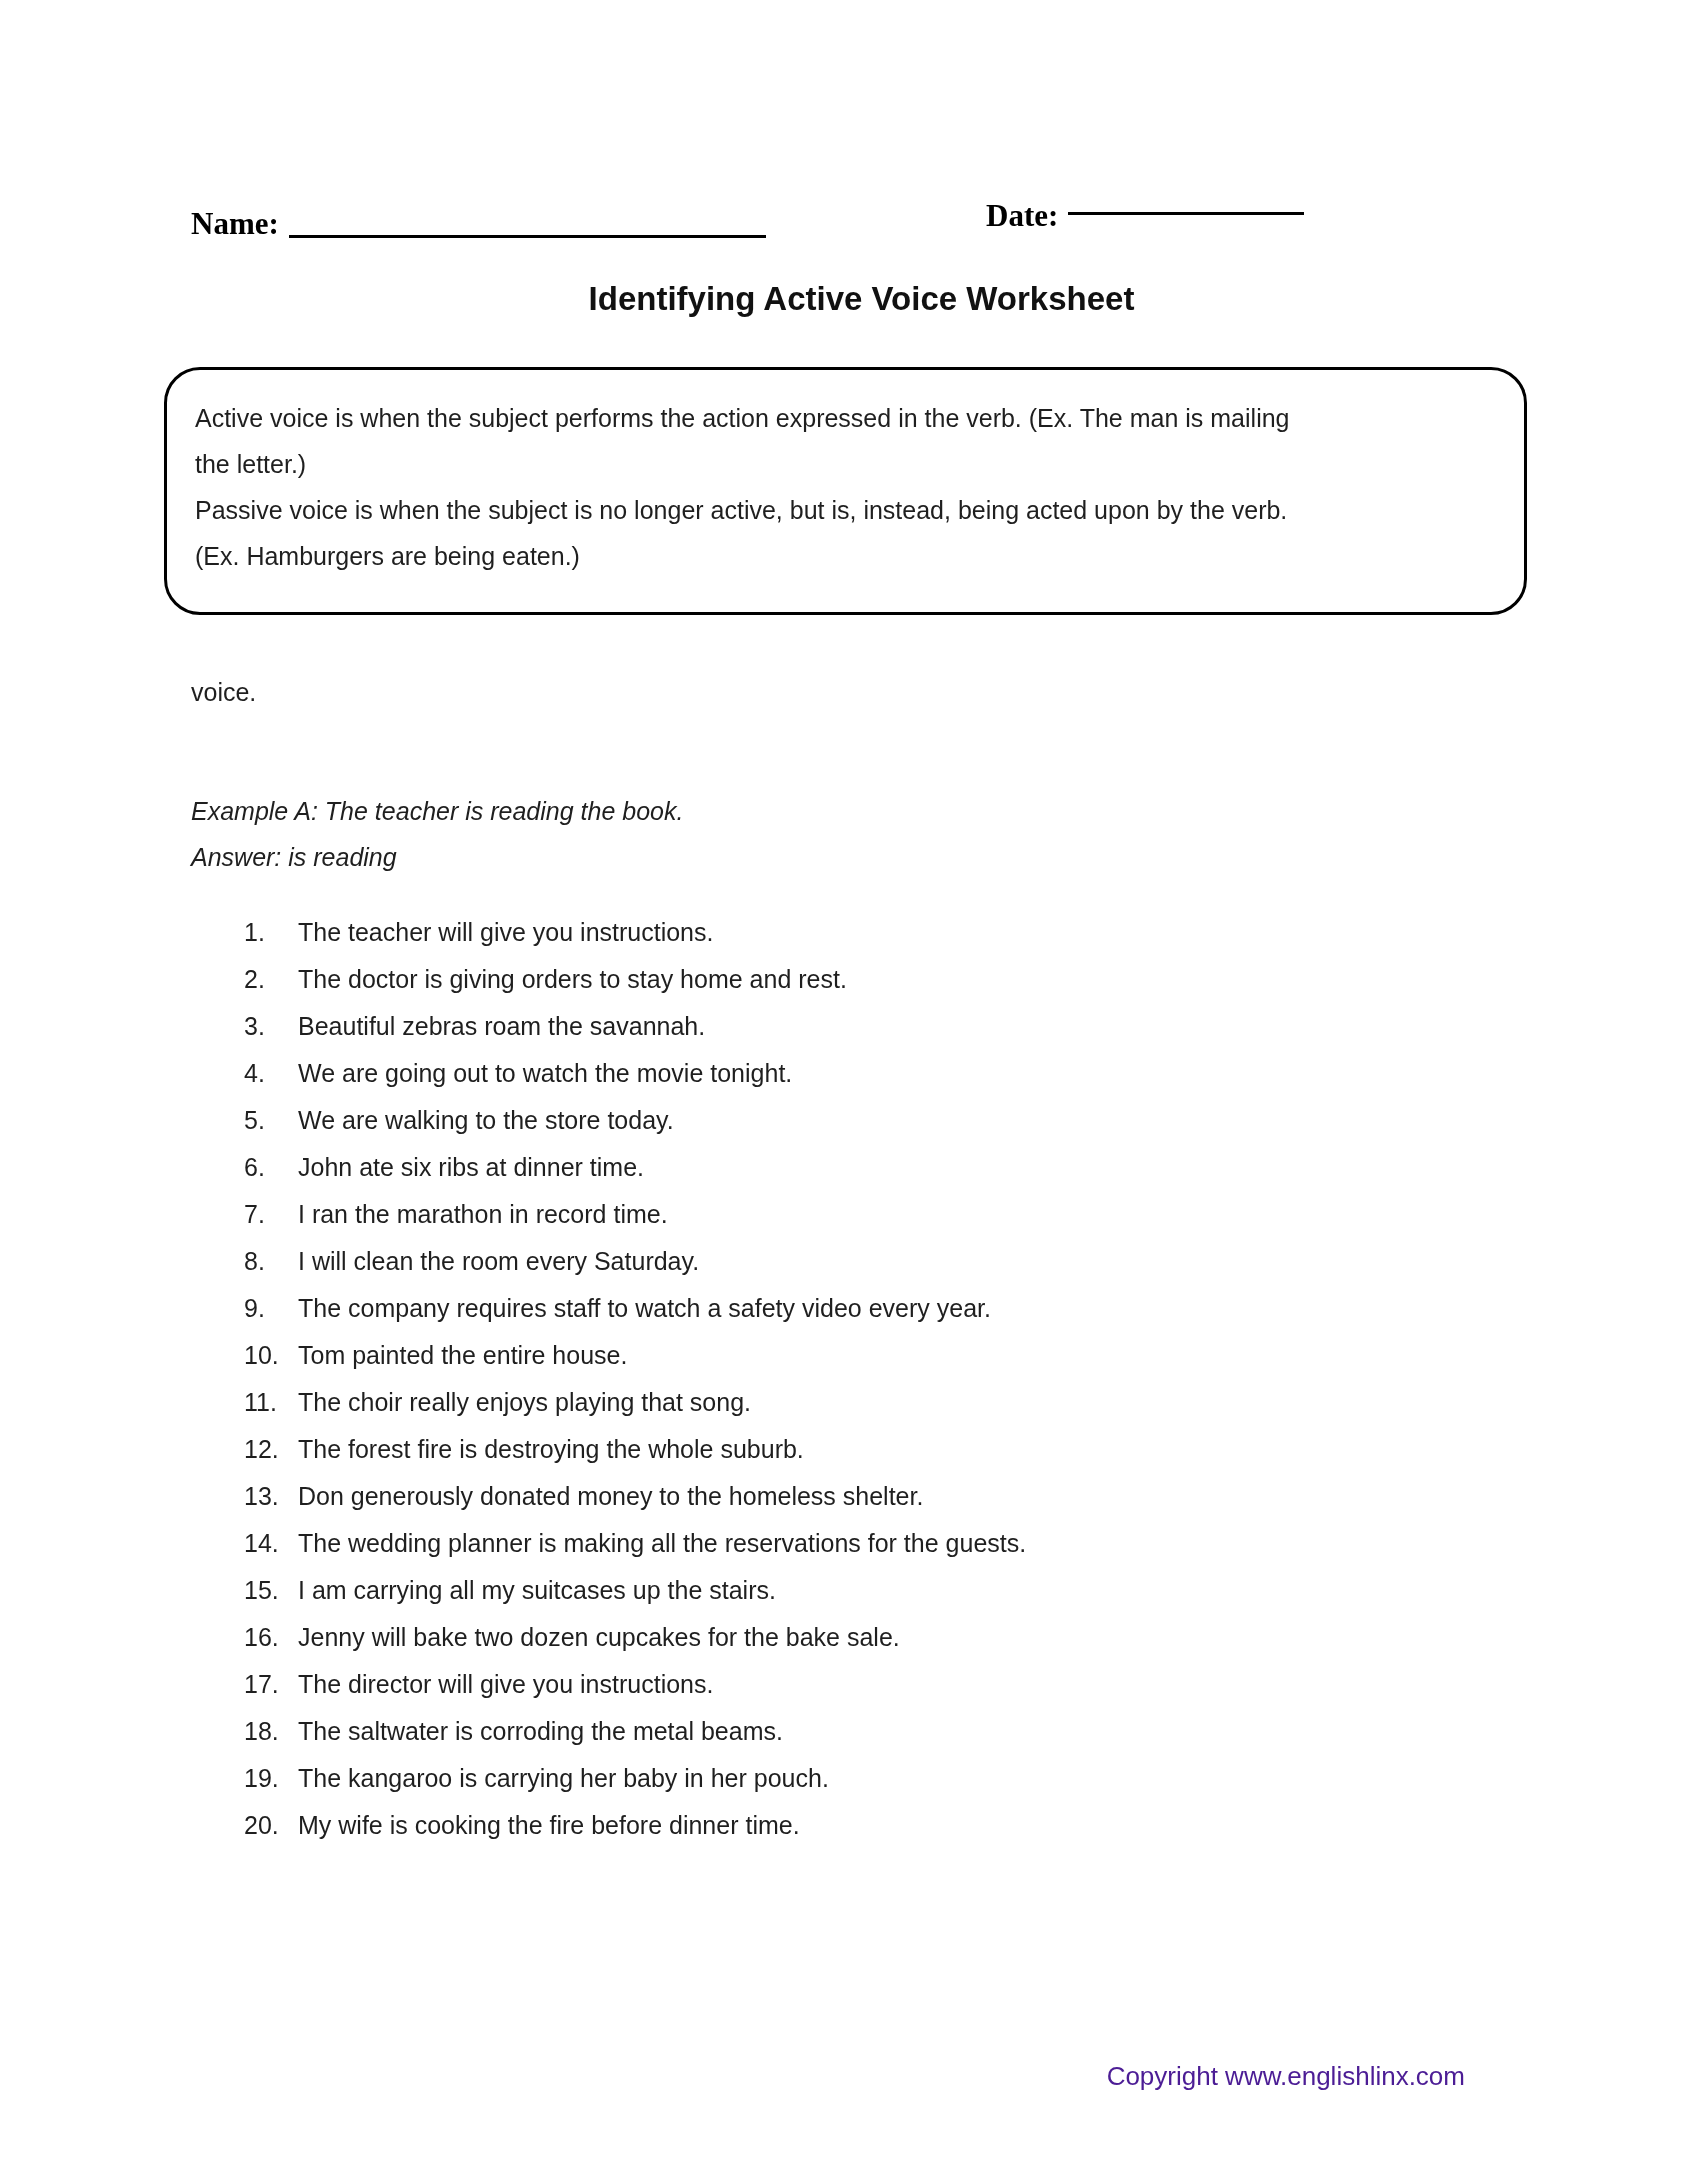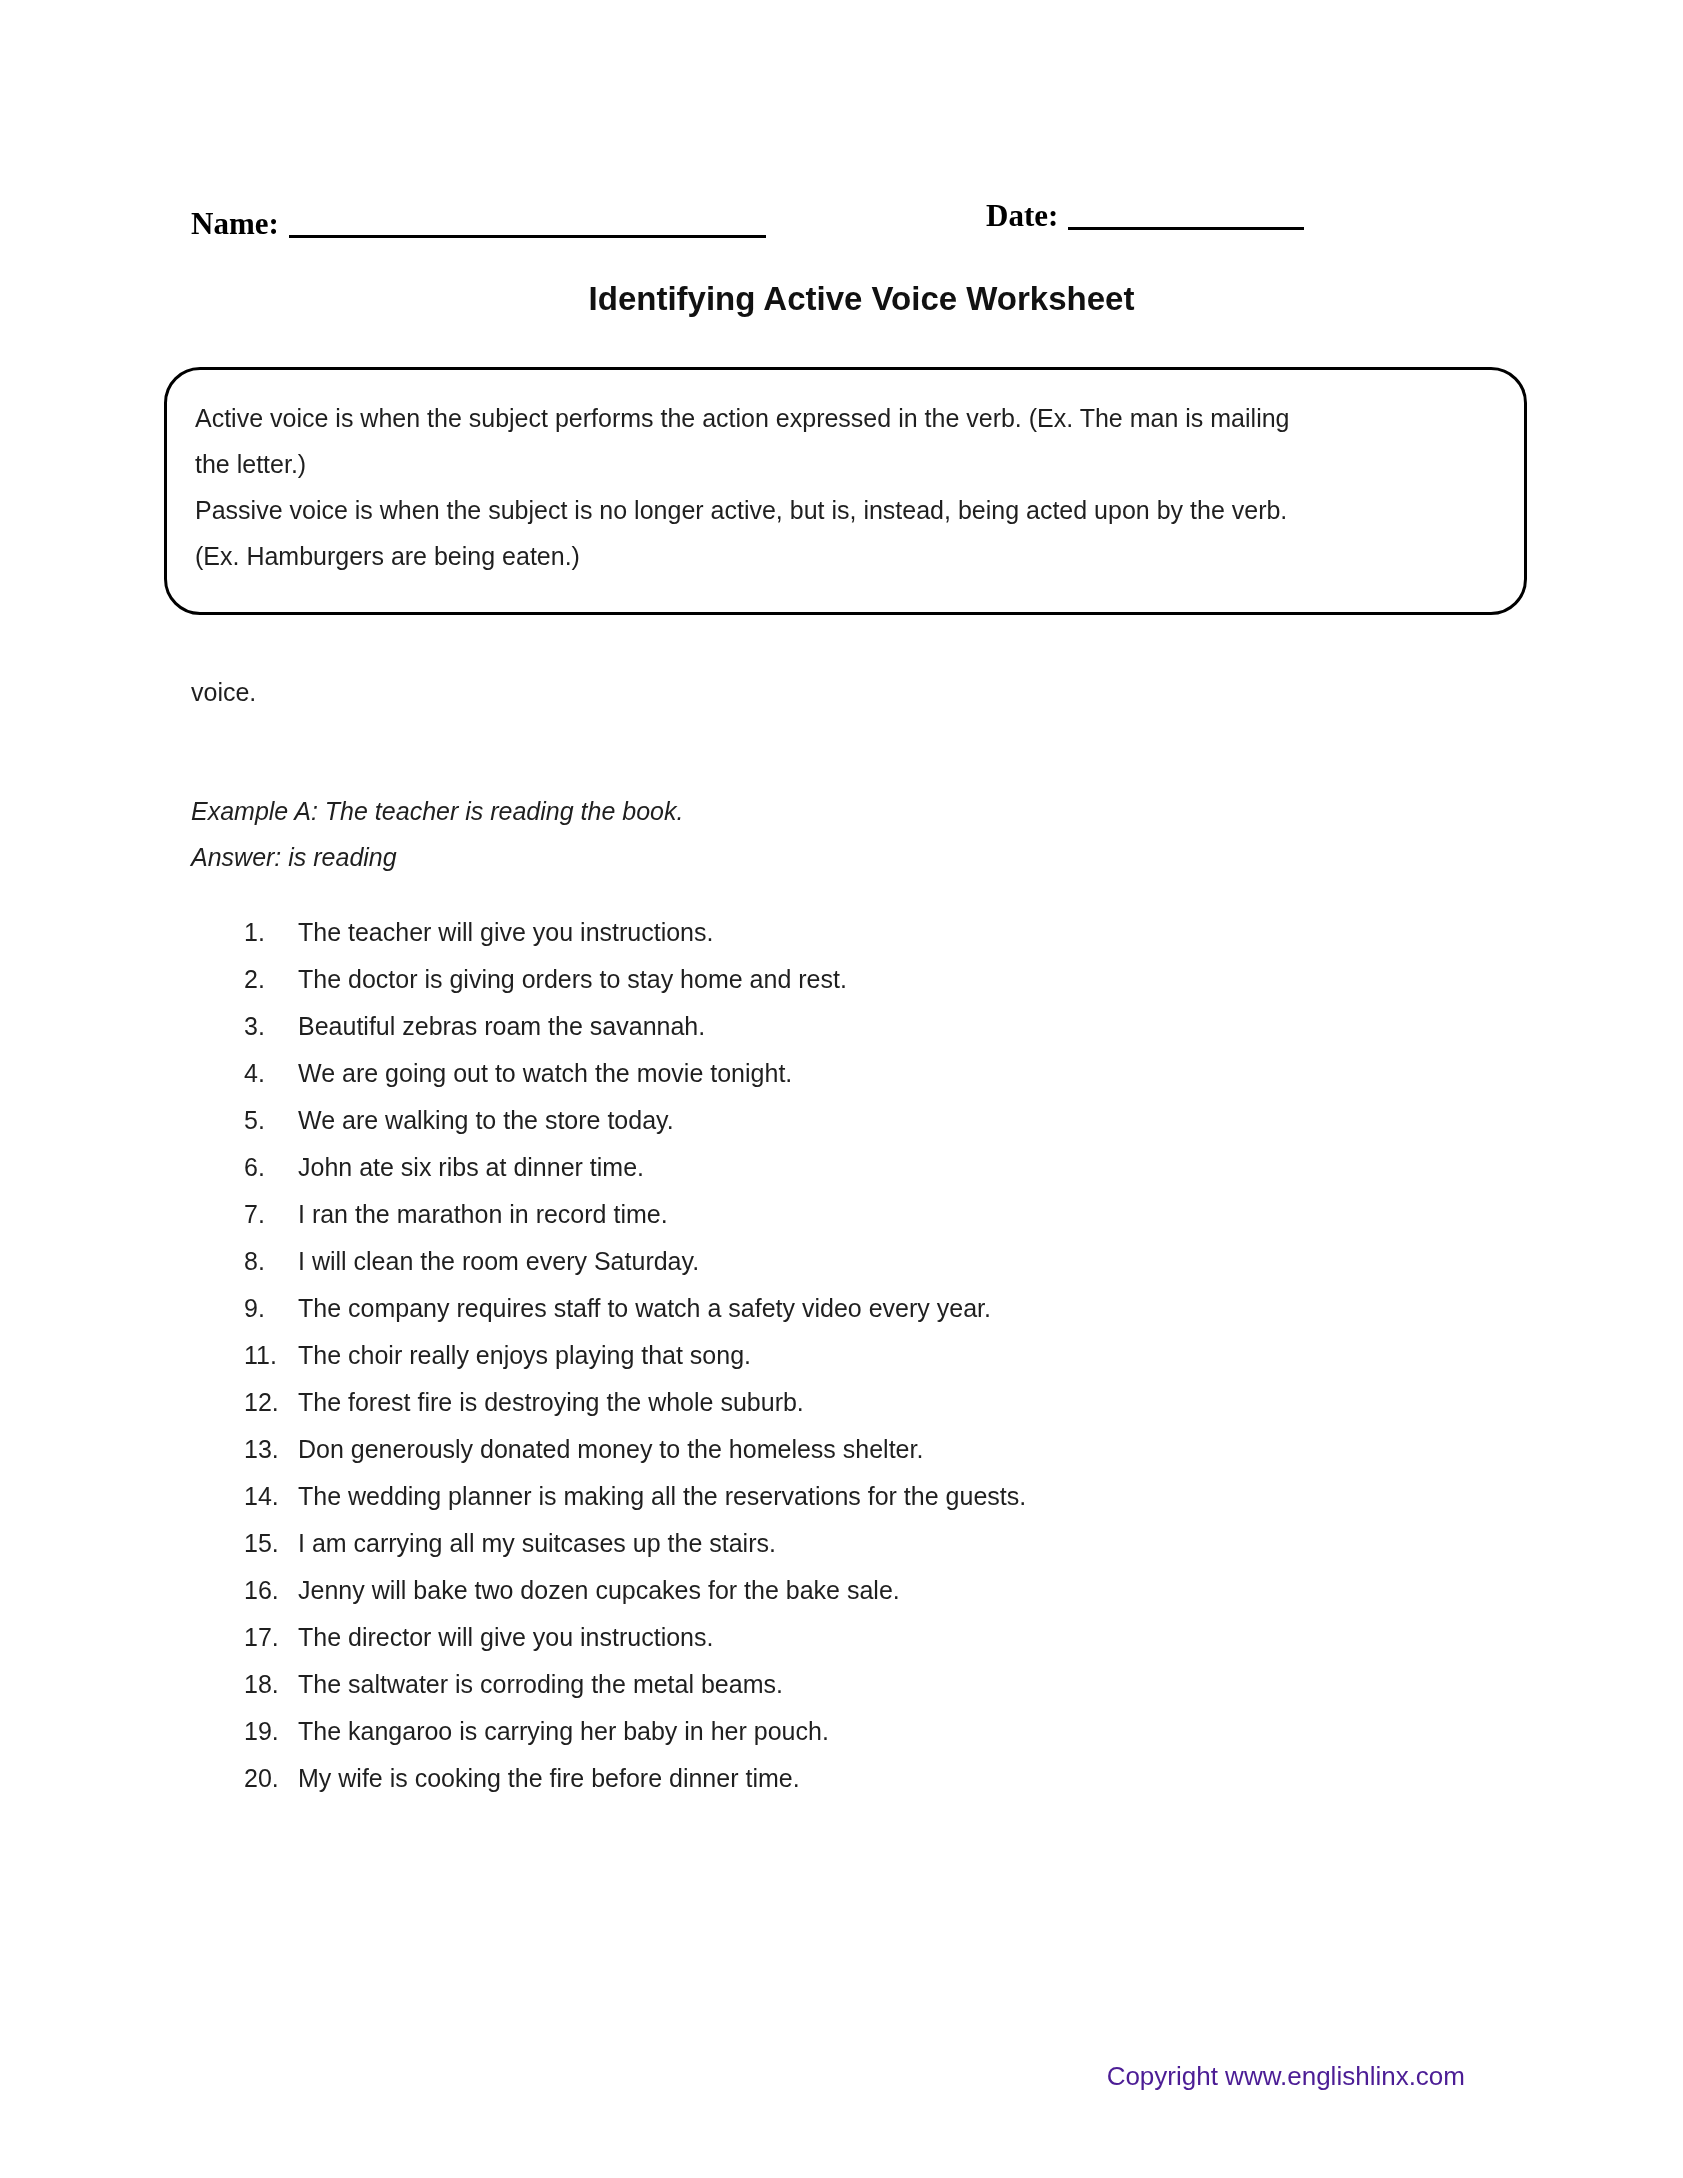--- a/index.html
+++ b/index.html
@@ -9,21 +9,21 @@
     height: 2178px;
     background: #ffffff;
     font-family: "Liberation Sans", sans-serif;
     color: #1f1f1f;
     overflow: hidden;
   }
 
   
   .header-row { position: absolute; top: 196px; left: 0; width: 1683px; height: 46px; }
   .name-group { position: absolute; left: 191px; top: 8px; display: flex; align-items: flex-end; }
-  .date-group { position: absolute; left: 986px; top: 0; display: flex; align-items: flex-end; }
+  .date-group { position: absolute; left: 986px; top: 0; display: flex; align-items: center; }
   .serif-label {
     font-family: "Liberation Serif", serif;
     font-weight: bold;
     font-size: 31px;
     color: #000000;
     line-height: 40px;
   }
   .blank {
     display: inline-block;
     border-bottom: 3px solid #000000;
@@ -155,20 +155,24 @@
     </li>
       <li>
       <span class="num">8.</span>
       <span class="txt">I will clean the room every Saturday.</span>
     </li>
       <li>
       <span class="num">9.</span>
       <span class="txt">The company requires staff to watch a safety video every year.</span>
     </li>
       <li>
+      <span class="num">10.</span>
+      <span class="txt">Tom painted the entire house.</span>
+    </li>
+      <li>
       <span class="num">11.</span>
       <span class="txt">The choir really enjoys playing that song.</span>
     </li>
       <li>
       <span class="num">12.</span>
       <span class="txt">The forest fire is destroying the whole suburb.</span>
     </li>
       <li>
       <span class="num">13.</span>
       <span class="txt">Don generously donated money to the homeless shelter.</span>

